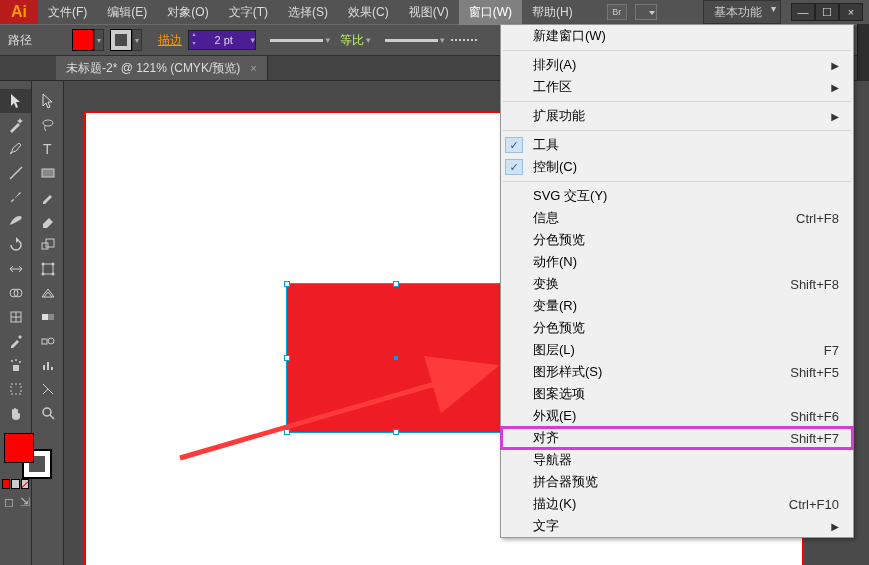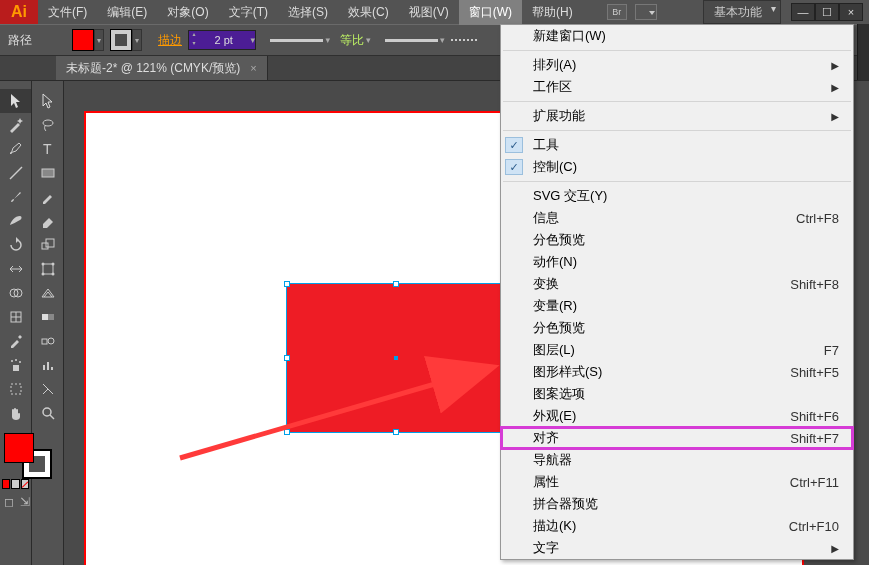--- a/index.html
+++ b/index.html
@@ -423,24 +423,20 @@
       <span class="shortcut">Shift+F6</span>
     </div>
   <div class="dm-row highlighted">
       <span>对齐</span>
       <span class="shortcut">Shift+F7</span>
     </div>
   <div class="dm-row">
       <span>导航器</span>
     </div>
   <div class="dm-row">
-      <span>属性</span>
-      <span class="shortcut">Ctrl+F11</span>
-    </div>
-  <div class="dm-row">
       <span>拼合器预览</span>
     </div>
   <div class="dm-row">
       <span>描边(K)</span>
       <span class="shortcut">Ctrl+F10</span>
     </div>
   <div class="dm-row">
       <span>文字</span>
       <span class="sub-arrow">▶</span>
     </div>

